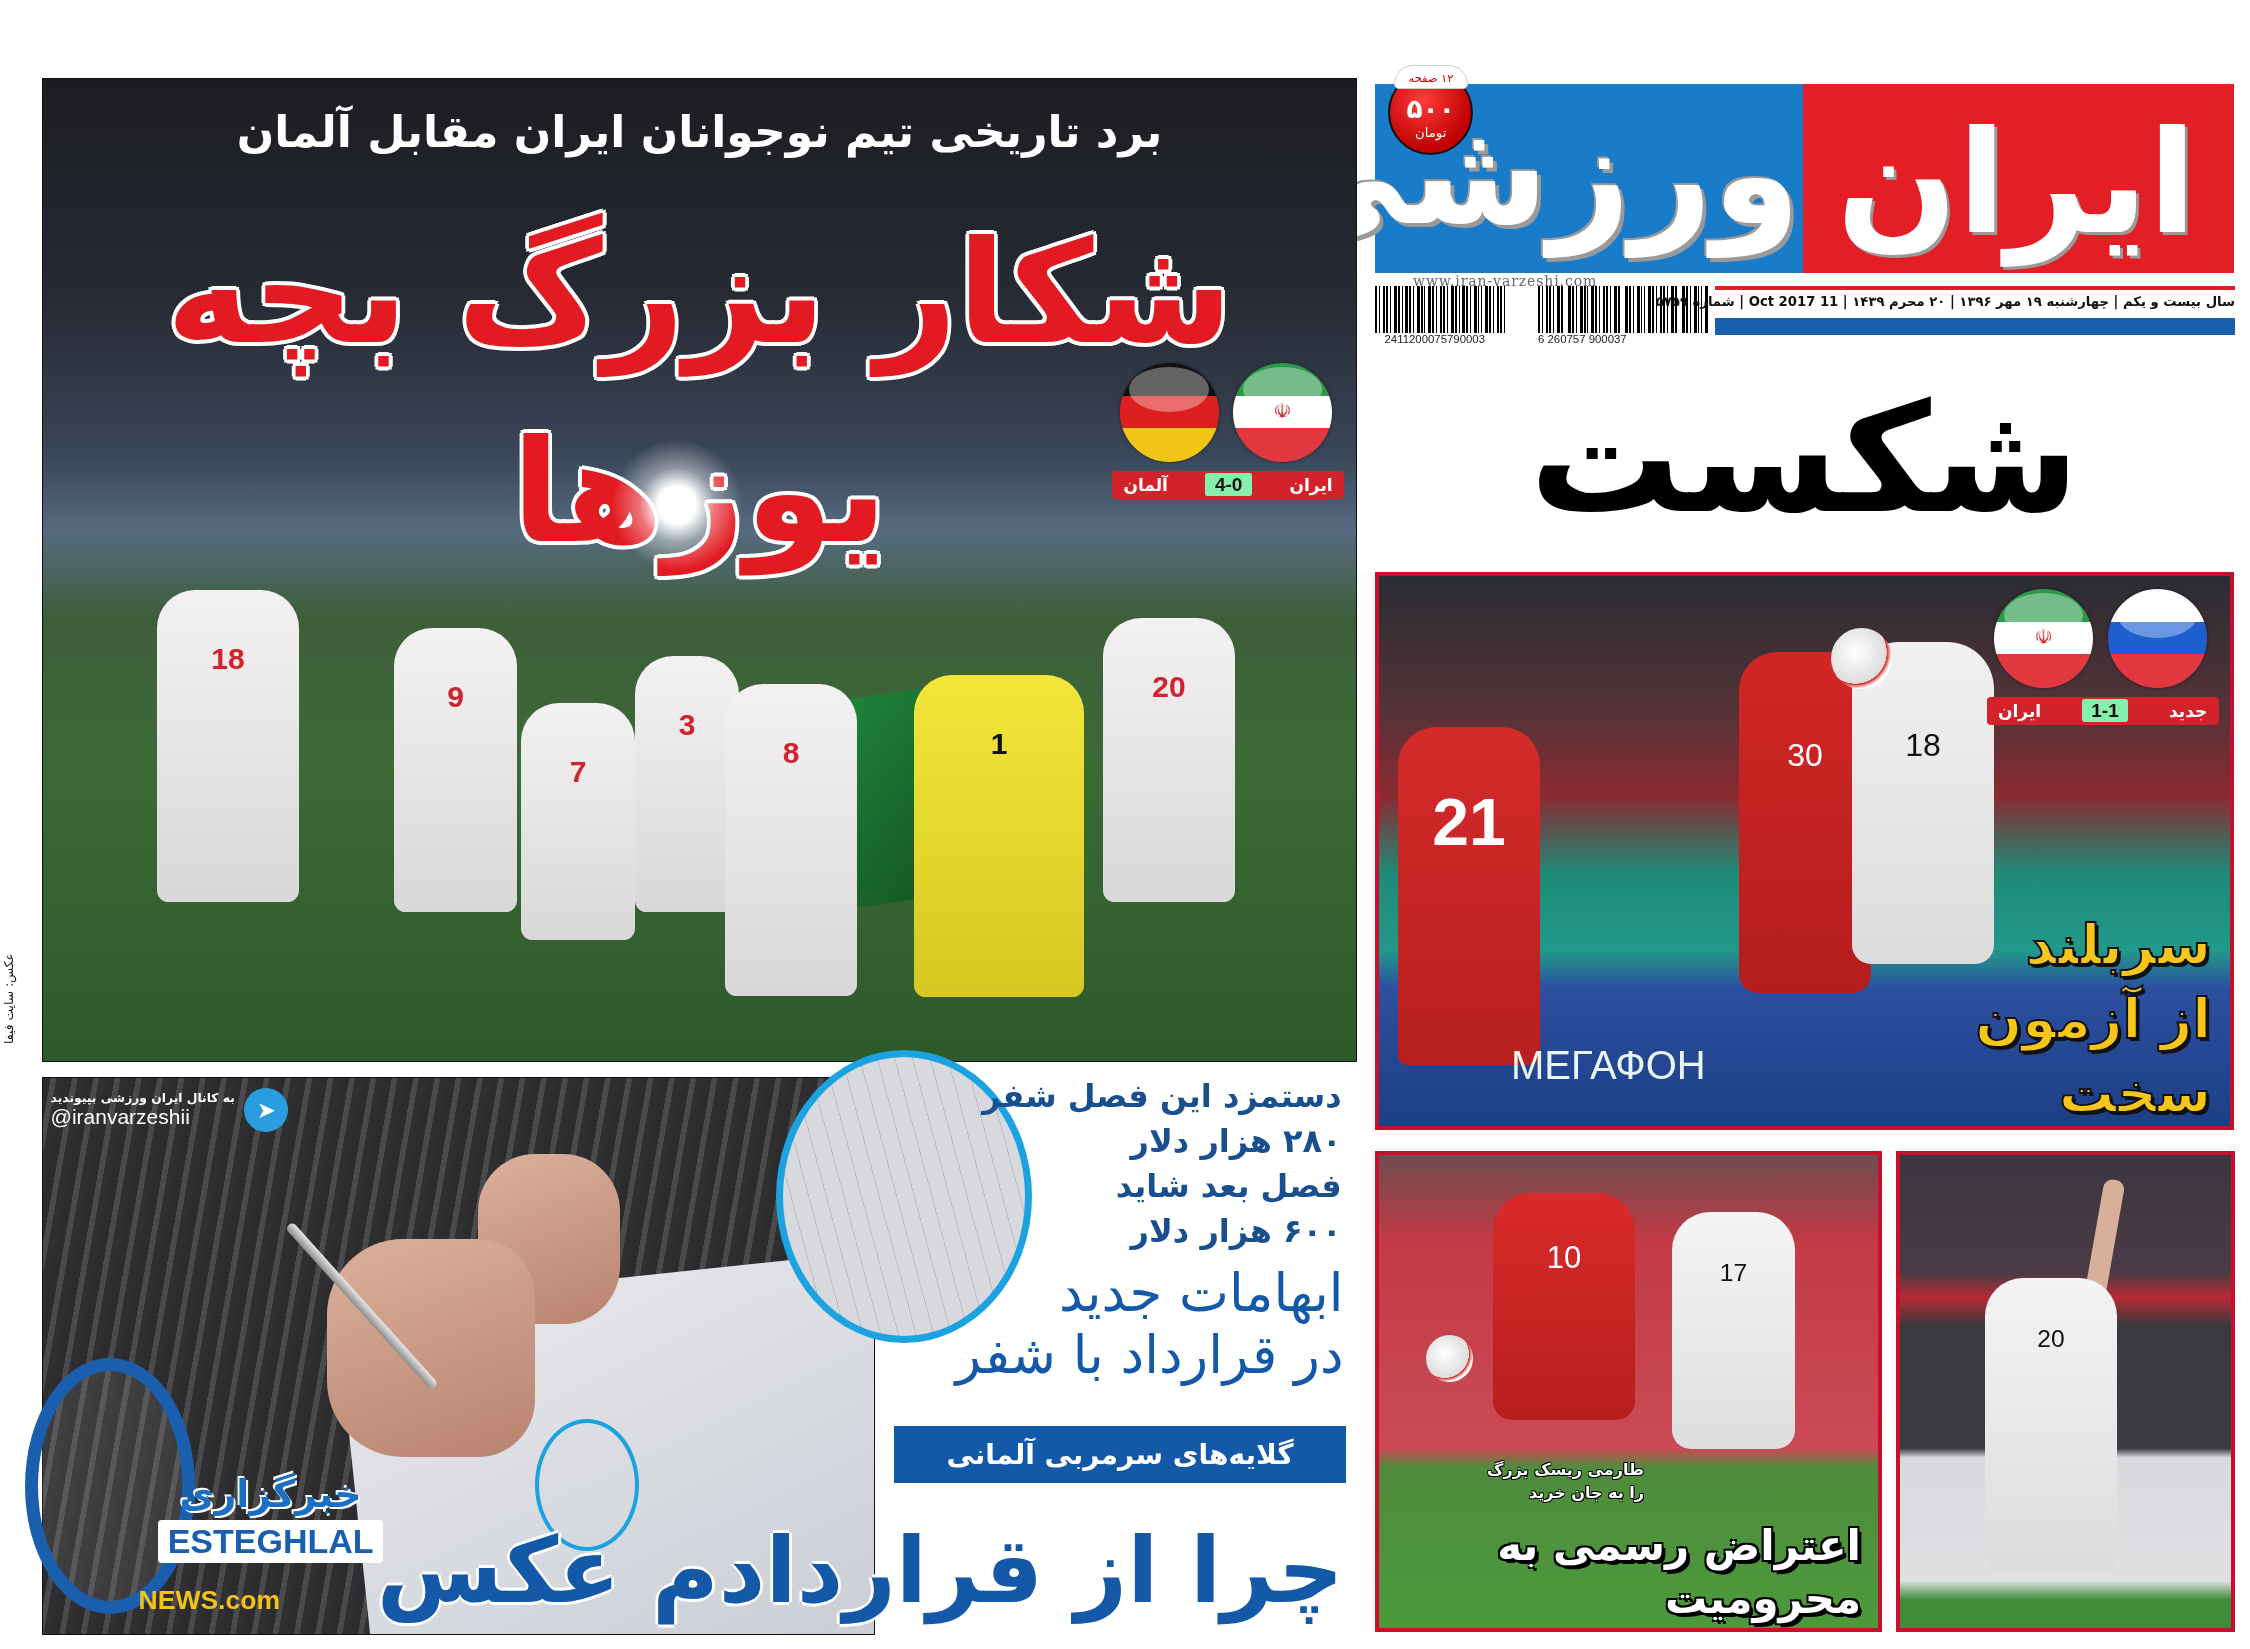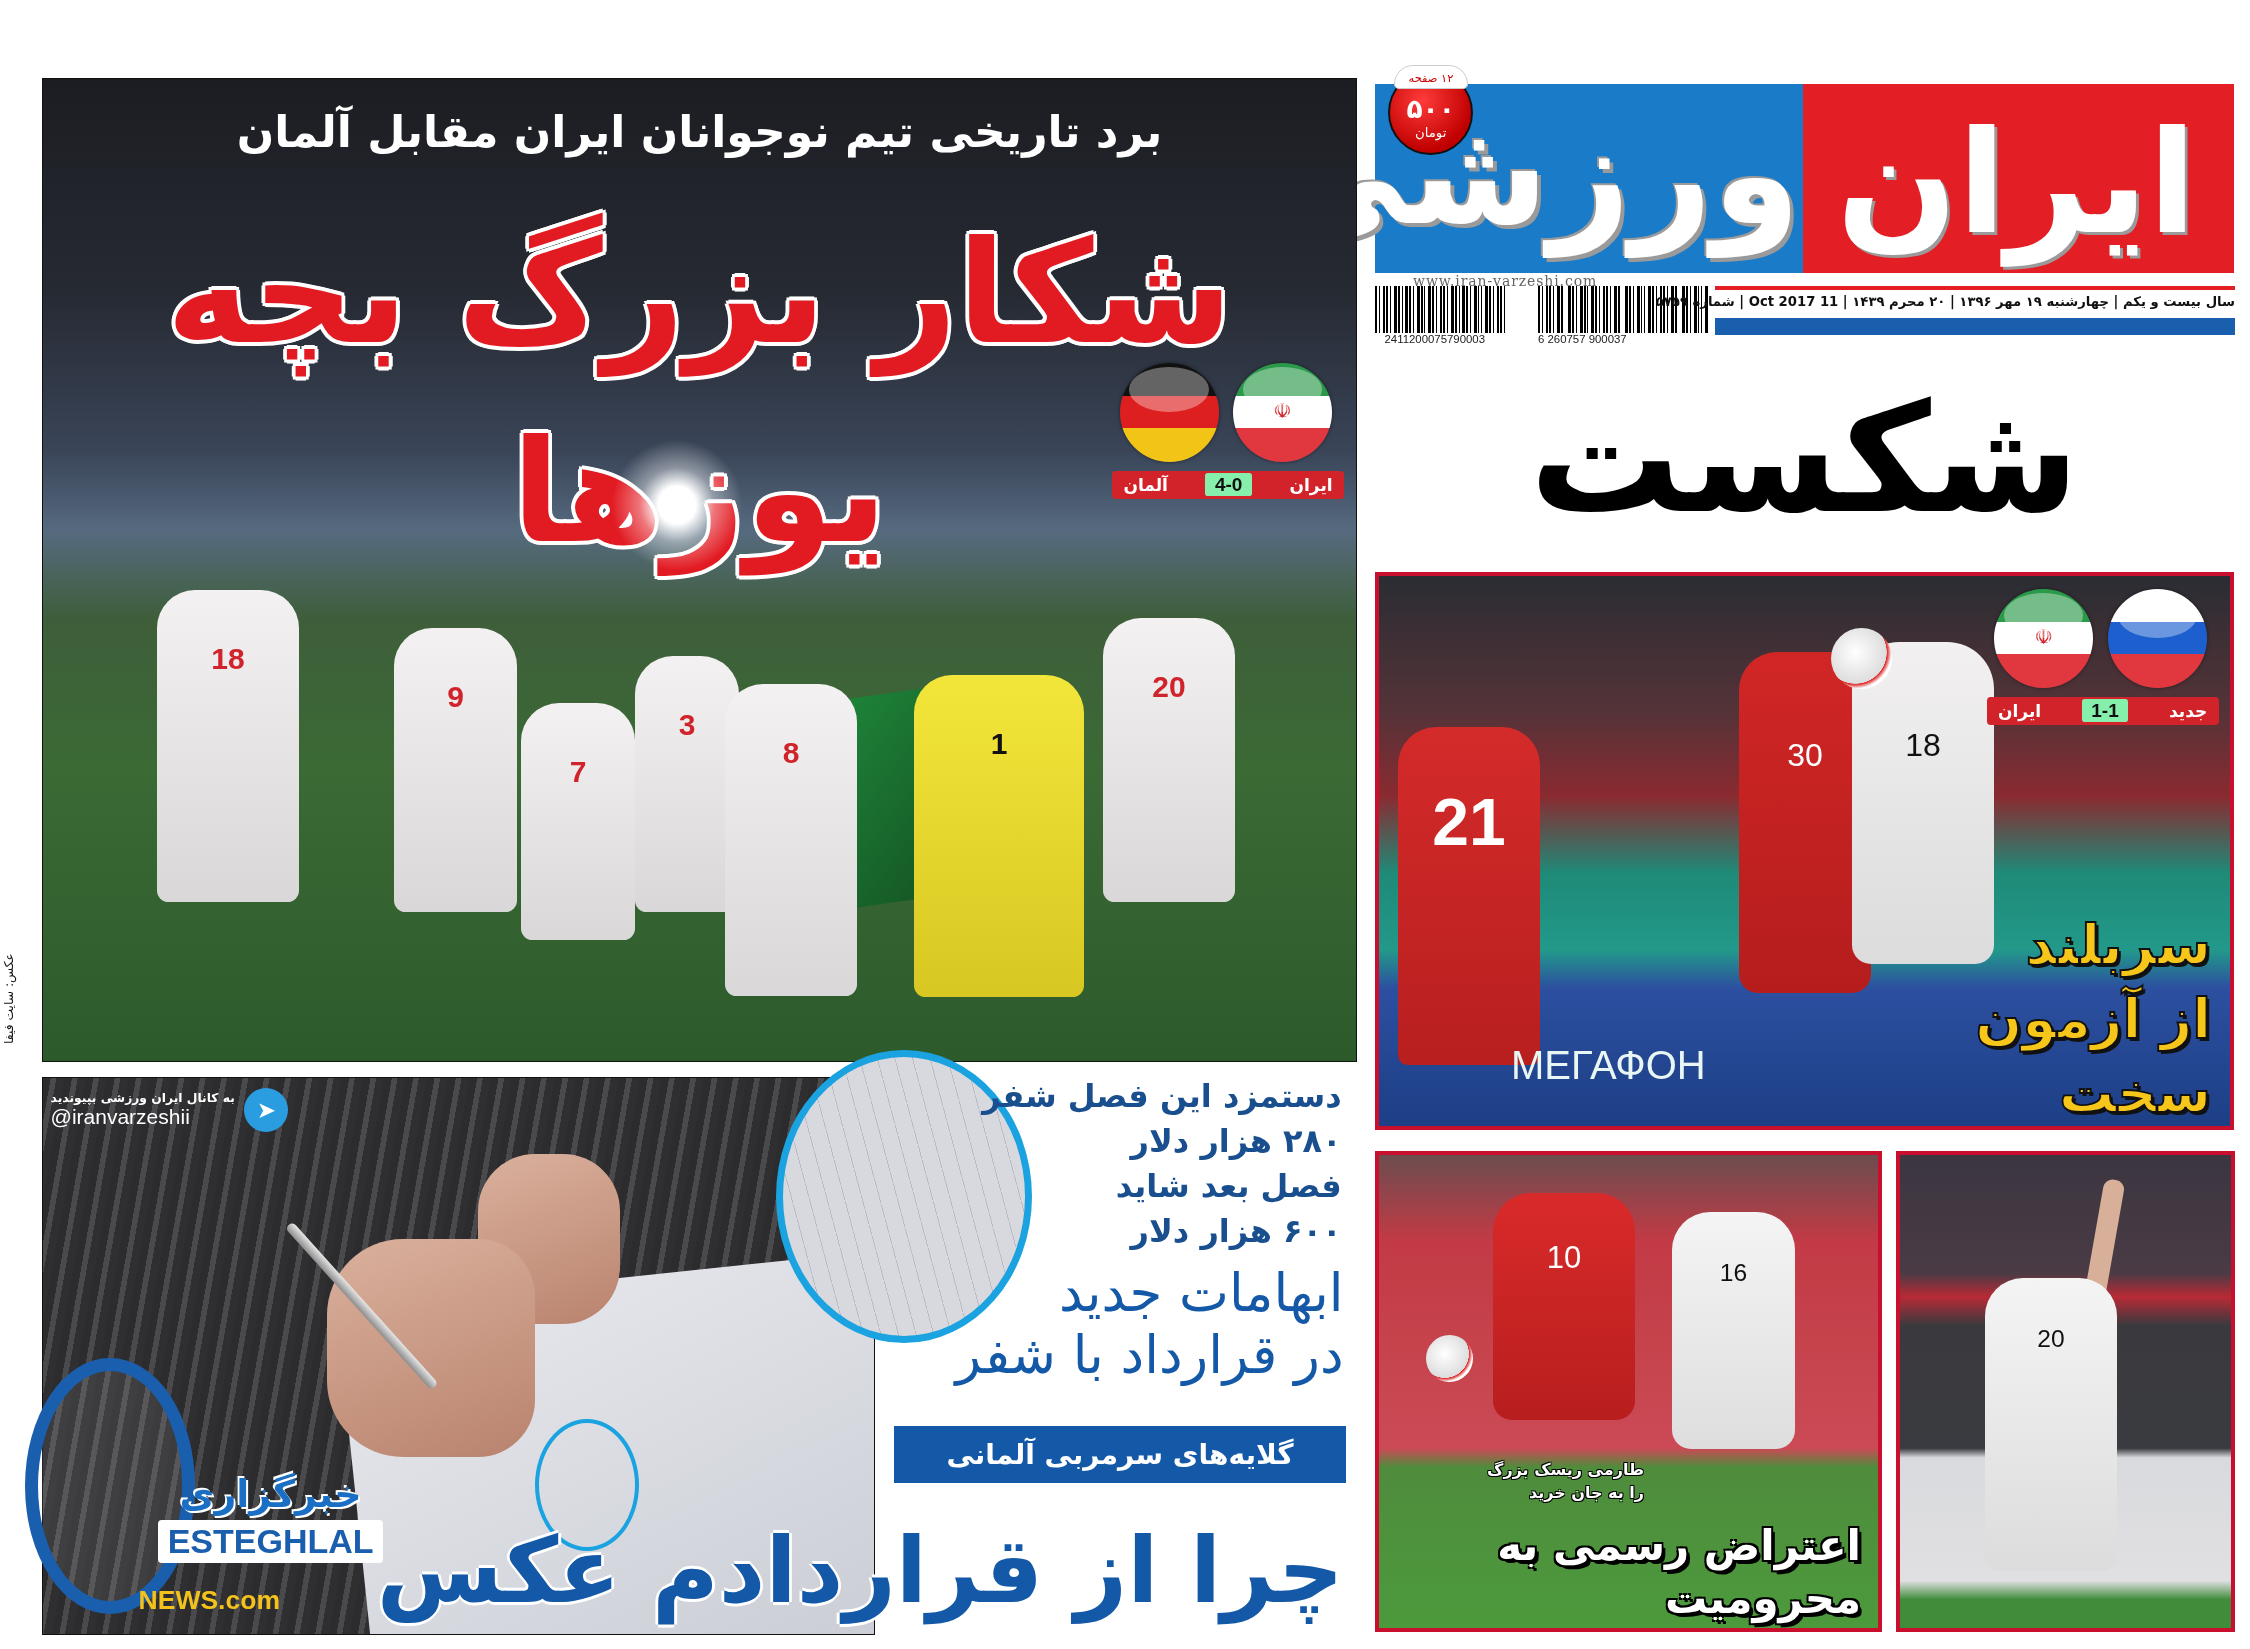--- a/index.html
+++ b/index.html
@@ -195,21 +195,21 @@
     <div>از آزمون</div>
     <div>سخت کازان</div>
   </div>
 </div>
 
 <div class="abs russia10-photo">
   <div class="p10">
       <div class="num">10</div>
     </div>
   <div class="p17">
-      <div class="num">16</div>
+      <div class="num">17</div>
     </div>
   <div class="ball2"></div>
   <div class="small-kicker">
     <div>طارمی ریسک بزرگ</div>
     <div>را به جان خرید</div>
   </div>
   <div class="white-headline">
     <div>اعتراض رسمی به محرومیت</div>
     <div>و احتمال تعلیق</div>
   </div>

